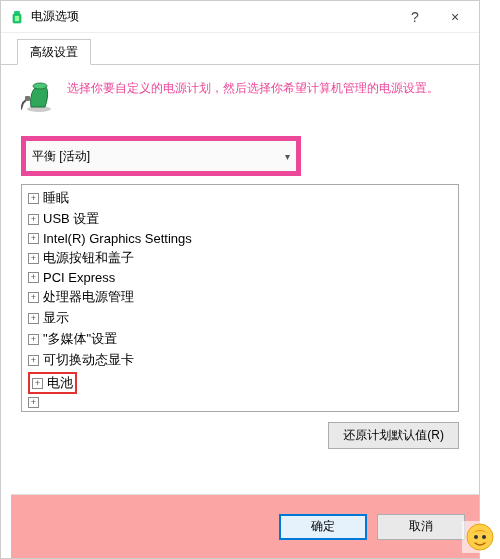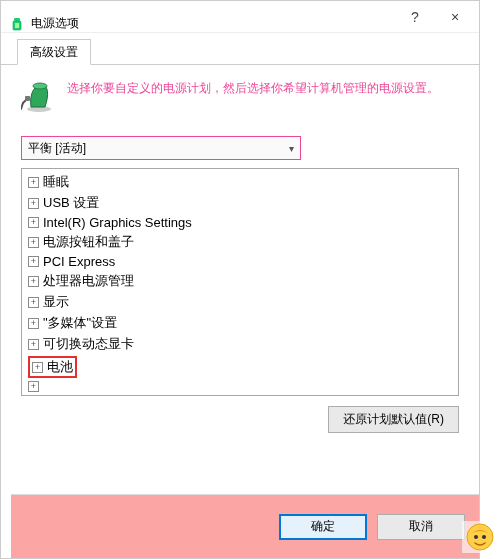--- a/index.html
+++ b/index.html
@@ -16,21 +16,21 @@
   .window {
     border: 1px solid #ccc;
     width: 480px;
     height: 559px;
     background: #fff;
     position: relative;
   }
   .titlebar {
     height: 32px;
     display: flex;
-    align-items: flex-end;
+    align-items: center;
     padding: 0 4px 0 8px;
     border-bottom: 1px solid #eee;
   }
   .titlebar .app-icon {
     width: 16px; height: 16px;
     margin-right: 6px;
   }
   .titlebar .title {
     flex: 1;
     font-size: 12px;
@@ -71,22 +71,22 @@
     margin-bottom: 18px;
   }
   .intro .pwr-icon { flex: 0 0 36px; }
   .intro .txt {
     font-size: 12px;
     color: #ec4899;
     line-height: 1.6;
   }
   .plan-select {
     width: 280px;
-    height: 24px;
-    border: 1px solid #ec4899;
+    height: 40px;
+    border: 5px solid #ec4899;
     display: flex;
     align-items: center;
     padding: 0 6px;
     font-size: 12px;
     color: #000;
     background: #fafafa;
     margin-bottom: 8px;
     position: relative;
   }
   .plan-select .chev {

